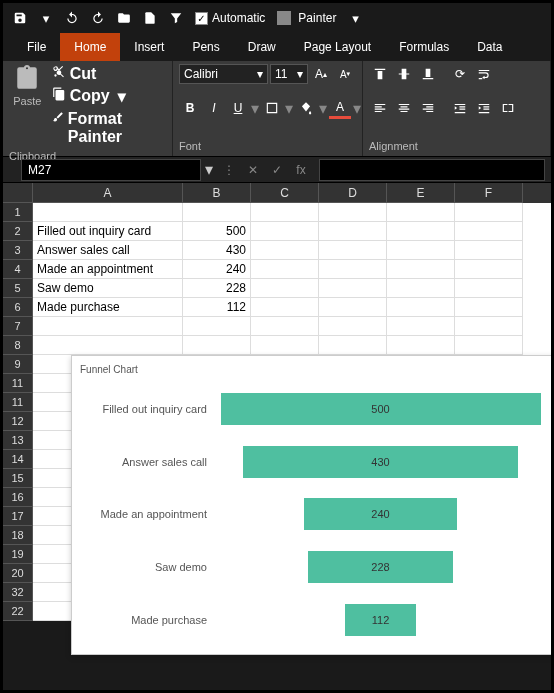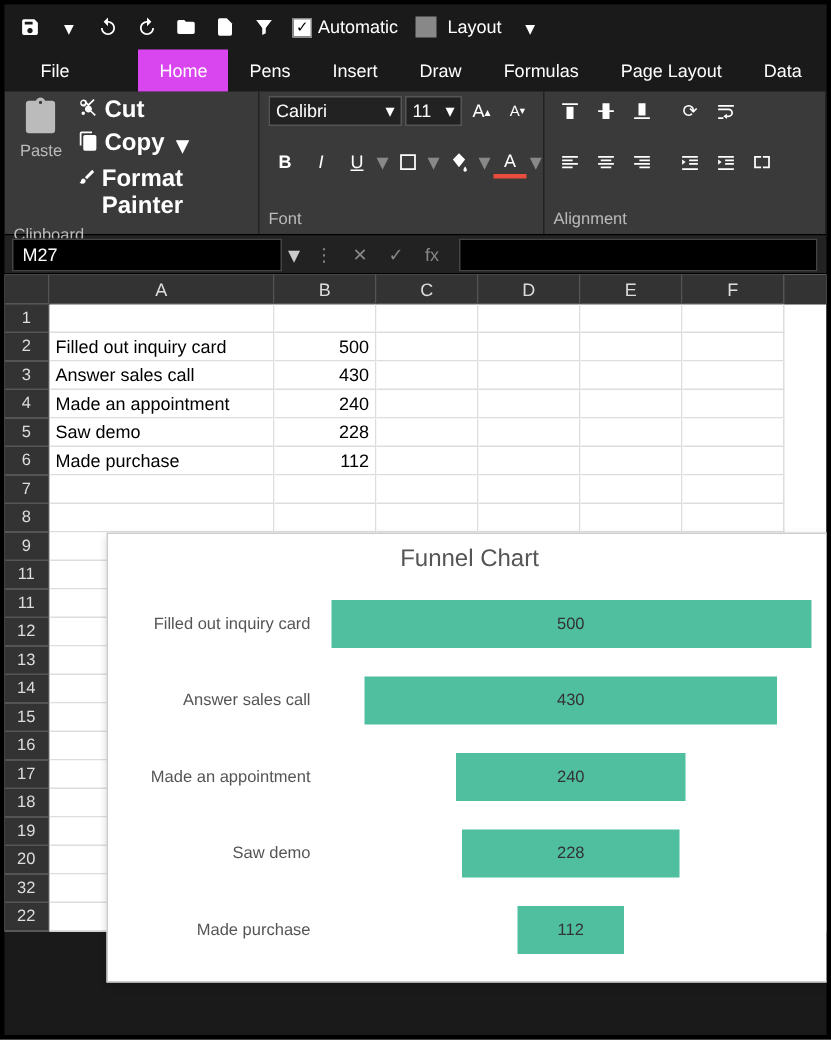--- a/index.html
+++ b/index.html
@@ -9,41 +9,41 @@
 .qat { height:30px; background:#1a1a1a; display:flex; align-items:center; padding:0 6px; gap:4px; }
 .qat-item { width:22px; height:22px; display:flex; align-items:center; justify-content:center; color:#fff; font-size:13px; cursor:pointer; }
 .qat-item svg { width:14px; height:14px; fill:#fff; }
 .chk { display:flex; align-items:center; gap:4px; color:#fff; font-size:12px; margin:0 4px; }
 .chk-box { width:13px; height:13px; border:1px solid #888; background:#fff; display:flex; align-items:center; justify-content:center; font-size:10px; color:#000; }
 .swatch { width:14px; height:14px; background:#888; margin-right:3px; }
 
 
 .tabs { height:28px; background:#1a1a1a; display:flex; align-items:stretch; padding-left:10px; }
 .tab { padding:0 14px; color:#fff; font-size:12px; display:flex; align-items:center; cursor:pointer; }
-.tab.active { background:#d946ef;margin-left:32px; }
+.tab.active { background:#c2410c; }
 
 
 .ribbon { height:96px; background:#3a3a3a; display:flex; border-bottom:1px solid #000; }
 .group { border-right:1px solid #222; display:flex; flex-direction:column; padding:2px 6px 0 6px; }
 .group-label { text-align:left; color:#bbb; font-size:11px; padding:2px 0 4px; }
 .group-body { flex:1; display:flex; align-items:flex-start; gap:6px; }
 .big-btn { display:flex; flex-direction:column; align-items:center; gap:2px; color:#bbb; font-size:11px; width:42px; }
 .big-btn svg { width:26px; height:30px; fill:#bbb; }
 .mini-row { display:flex; align-items:flex-start; gap:4px; color:#fff; font-size:16px; padding:2px 0;font-weight:bold; }
 .mini-row svg { width:14px; height:14px; fill:#fff; }
 .col { display:flex; flex-direction:column; }
 .sel { background:#222; color:#fff; font-size:12px; border:1px solid #555; padding:2px 4px; height:20px; display:flex; align-items:center; justify-content:space-between; }
 .ribbtn { display:flex; align-items:center; justify-content:center; color:#fff; font-size:12px; width:22px; height:22px; }
 .ribbtn svg { width:14px; height:14px; fill:#fff; }
 .ribbtn.u { text-decoration:underline; }
 .rowflex { display:flex; gap:2px; align-items:center; }
 
 
 .fbar { height:26px; background:#222; display:flex; align-items:center; border-bottom:1px solid #000; }
-.namebox { width:180px; background:#000; color:#fff; font-size:12px; padding:0 6px; height:22px; display:flex; align-items:center; border:1px solid #444; margin-left:5px; }
+.namebox { width:180px; background:#000; color:#fff; font-size:12px; padding:0 6px; height:22px; display:flex; align-items:center; border:1px solid #444; margin-left:18px; }
 .fbar .drop { width:16px; color:#ccc; text-align:center; }
 .fbar .fbtn { width:24px; text-align:center; color:#888; font-size:12px; }
 .fbar .fx { }
 
 
 .grid { background:#fff; position:relative; }
 .colheads { display:flex; height:20px; background:#333; }
 .corner { width:30px; background:#333; border-right:1px solid #555; border-bottom:1px solid #555; }
 .ch { background:#333; color:#ddd; font-size:12px; text-align:center; line-height:20px; border-right:1px solid #555; border-bottom:1px solid #555; }
 .rows { display:flex; }
@@ -51,21 +51,21 @@
 .rh { height:19px; background:#333; color:#ddd; font-size:11px; text-align:center; line-height:19px; border-right:1px solid #555; border-bottom:1px solid #555; }
 .cells { position:relative; }
 .cellrow { display:flex; height:19px; }
 .cell { height:19px; border-right:1px solid #ddd; border-bottom:1px solid #ddd; font-size:12px; padding:0 4px; line-height:19px; white-space:nowrap; overflow:visible; color:#000; background:#fff; }
 .cell.num { text-align:right; }
 
 .w-a { width:150px; } .w-b { width:68px; } .w-c { width:68px; } .w-d { width:68px; } .w-e { width:68px; } .w-f { width:68px; }
 
 
 .chart { position:absolute; left:38px; top:152px; width:484px; height:300px; background:#fff; border:1px solid #ccc; box-shadow:0 2px 6px rgba(0,0,0,.2); padding:6px 8px 8px 8px; display:flex; flex-direction:column; }
-.chart-title { text-align:center; font-size:16px; color:#555; padding:2px 0 8px; }
+.chart-title { text-align:left; font-size:10px; color:#555; padding:2px 0 8px; }
 .chart-body { flex:1; display:flex; flex-direction:column; justify-content:space-around; }
 .frow { display:flex; align-items:center; height:38px; }
 .flabel { width:135px; font-size:11px; color:#555; text-align:right; padding-right:8px; }
 .fbararea { flex:1; display:flex; justify-content:center; }
 .fbar2 { background:#4fbfa0; color:#333; font-size:11px; display:flex; align-items:center; justify-content:center; height:32px; }
 </style>
 </head>
 <body>
 
 <div class="qat">
@@ -99,33 +99,33 @@
       <svg viewBox="0 0 24 24">
         <path d="M3 4h18l-7 9v6l-4 2v-8L3 4z"></path>
       </svg>
     </div>
   <div class="chk">
       <span class="chk-box">✓</span>
       <span>Automatic</span>
     </div>
   <div class="chk">
       <span class="swatch"></span>
-      <span>Layout</span>
+      <span>Painter</span>
     </div>
   <div class="qat-item">▾</div>
 </div>
 
 <div class="tabs">
   <div class="tab">File</div>
   <div class="tab active">Home</div>
+  <div class="tab">Insert</div>
   <div class="tab">Pens</div>
-  <div class="tab">Insert</div>
   <div class="tab">Draw</div>
+  <div class="tab">Page Layout</div>
   <div class="tab">Formulas</div>
-  <div class="tab">Page Layout</div>
   <div class="tab">Data</div>
 </div>
 
 <div class="ribbon">
   <div class="group" style="width:170px">
     <div class="group-body">
       <div class="big-btn">
         <svg viewBox="0 0 24 24">
             <path d="M19 2h-4.18C14.4.84 13.3 0 12 0S9.6.84 9.18 2H5a2 2 0 0 0-2 2v16a2 2 0 0 0 2 2h14a2 2 0 0 0 2-2V4a2 2 0 0 0-2-2zm-7 0a1 1 0 1 1 0 2 1 1 0 0 1 0-2z"></path>
           </svg>

